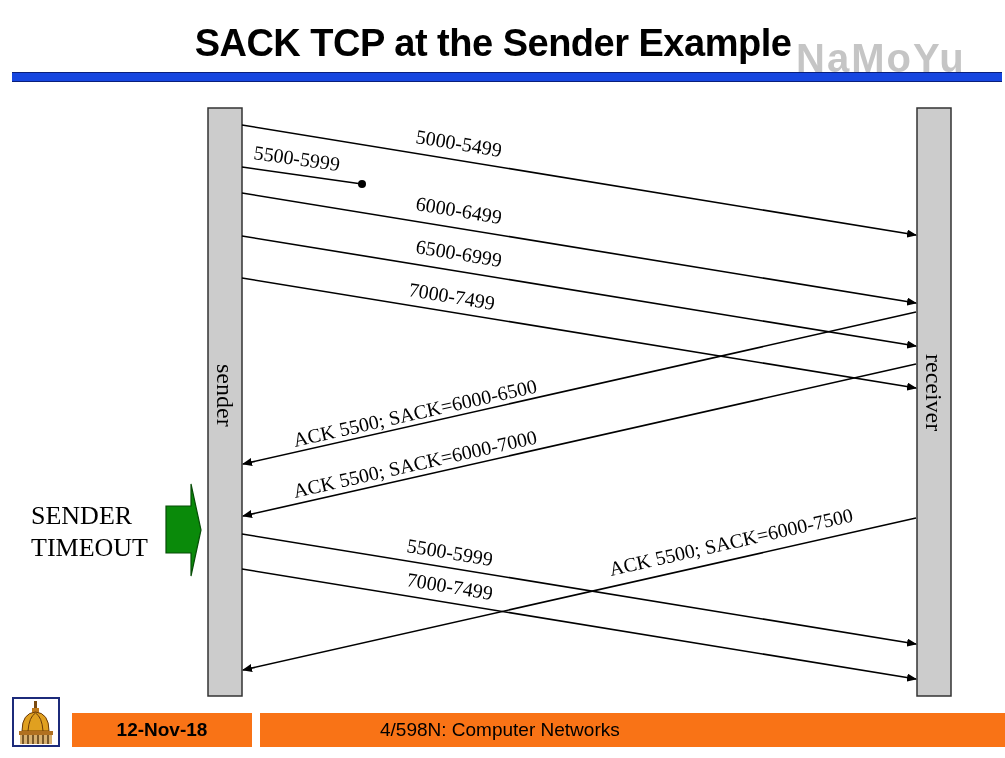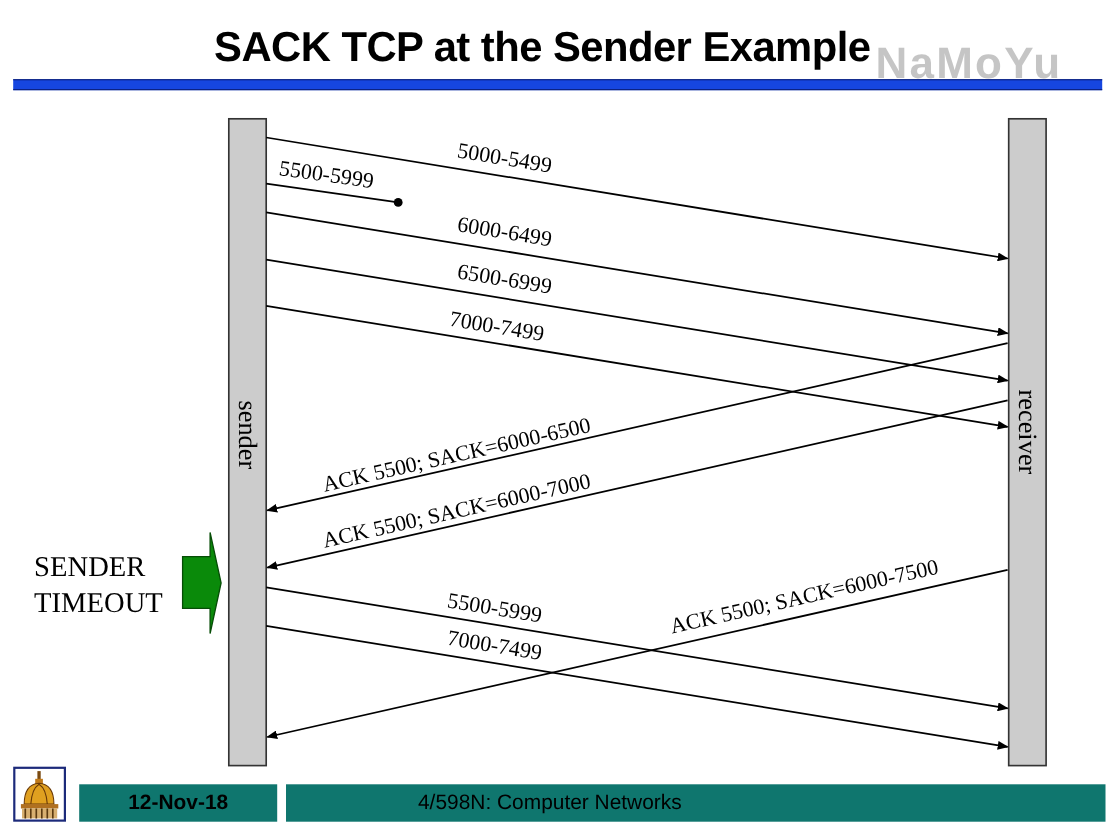--- a/index.html
+++ b/index.html
@@ -23,21 +23,21 @@
   .lane-label { font-family: "Liberation Serif", serif; font-size: 24px; fill: #000; }
   .timeout-label {
     position: absolute; left: 31px; top: 500px;
     font-family: "Liberation Serif", serif; font-size: 26px; line-height: 32px; color: #000;
   }
   .footer-logo {
     position: absolute; left: 12px; top: 697px; width: 48px; height: 50px;
     border: 2px solid #1c2a7a; box-sizing: border-box; background: #fff;
   }
   .footer-box {
-    position: absolute; top: 713px; height: 34px; background: #0f766e;
+    position: absolute; top: 713px; height: 34px; background: #f97316;
     font-family: "Liberation Sans", sans-serif; font-size: 19px; color: #000;
     display: flex; align-items: center;
   }
   .footer-date { left: 72px; width: 180px; justify-content: center; font-weight: bold; }
   .footer-course { left: 260px; width: 813px; }
   .footer-course .course { position: absolute; left: 120px; }
   .footer-course .page { position: absolute; right: 28px; font-weight: bold; }
 </style>
 </head>
 <body>

